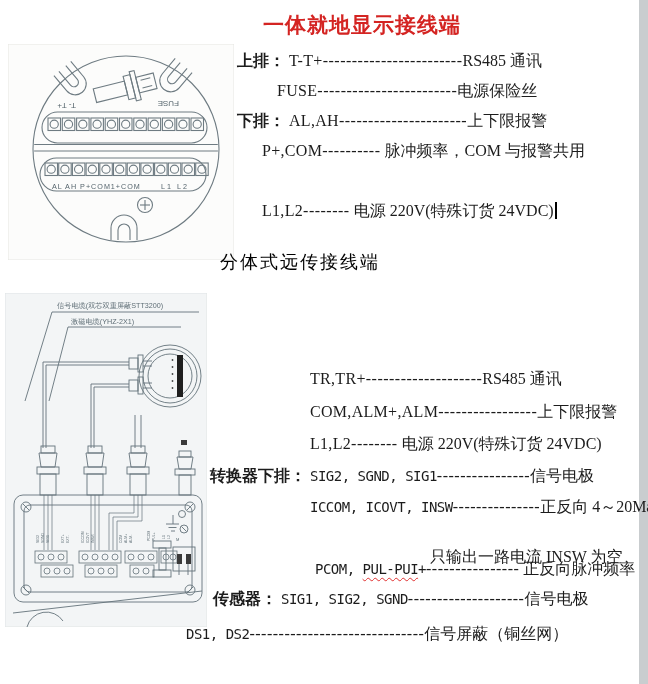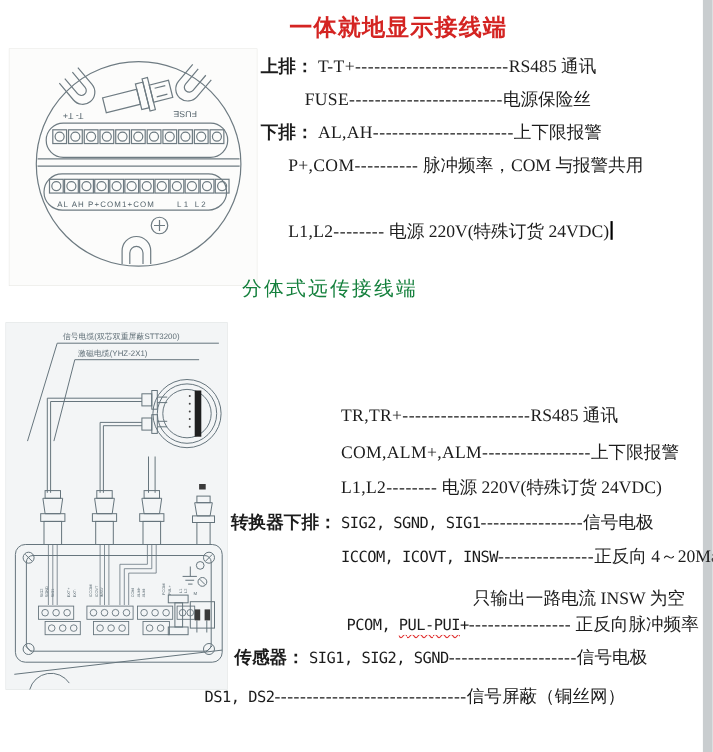--- a/index.html
+++ b/index.html
@@ -1,21 +1,21 @@
 <!DOCTYPE html>
 <html><head>
 <meta charset="utf-8">
 <style>
   html,body{margin:0;padding:0;}
   body{width:648px;height:684px;background:#ffffff;overflow:hidden;
        font-family:"Liberation Serif","DejaVu Serif",serif;color:#1c1c1c;}
   .page{position:relative;width:648px;height:546px;background:#fff;}
   .right-strip{position:absolute;right:0;top:0;width:9px;height:684px;background:#c9cdcf;}
   .title1{position:absolute;left:263px;top:11px;font-size:21px;font-weight:bold;letter-spacing:1px;}
-  .title2{position:absolute;left:220px;top:250px;font-size:18px;letter-spacing:2px;color:#15803d;}
+  .title2{position:absolute;left:220px;top:250px;font-size:18px;letter-spacing:2px;color:#000000;}
   .row{position:absolute;font-size:16px;white-space:pre;line-height:21px;}
   .lb{font-weight:bold;margin-right:4px;margin-top:24px;}
   .term{letter-spacing:.3px;margin-top:28px;}
   .mono{font-family:"DejaVu Sans Mono",monospace;font-size:14px;letter-spacing:-.5px;}
   .dash{letter-spacing:.5px;}
   .sq{text-decoration:underline wavy #e03131;text-decoration-thickness:1px;text-underline-offset:3px;}
   .cursor{display:inline-block;width:2px;height:17px;background:#000;vertical-align:-3px;margin-left:1px;}
   svg text{font-family:"Liberation Sans","DejaVu Sans",sans-serif;}
   .photo{position:absolute;}
 </style>
@@ -358,18 +358,18 @@
       <text x="160" y="246" transform="rotate(-90 160 246)">L1</text>
       <text x="165" y="246" transform="rotate(-90 165 246)">L2</text>
     </g>
   </svg>
 
   <div class="row" style="left:310px;top:368px"><span class="term">TR,TR+</span><span class="dash">--------------------</span><span>RS485 通讯</span></div>
   <div class="row" style="left:310px;top:401px"><span class="term">COM,ALM+,ALM</span><span class="dash">-----------------</span><span>上下限报警</span></div>
   <div class="row" style="left:310px;top:433px"><span class="term">L1,L2</span><span class="dash">--------</span><span> 电源 220V(特殊订货 24VDC)</span></div>
   <div class="row" style="left:210px;top:465px"><span class="lb">转换器下排：</span><span class="term mono">SIG2, SGND, SIG1</span><span class="dash">----------------</span><span>信号电极</span></div>
   <div class="row" style="left:310px;top:496px"><span class="term mono">ICCOM, ICOVT, INSW</span><span class="dash">---------------</span><span>正反向 4～20Ma</span></div>
-  <div class="row" style="left:430px;top:534px"><span>只输出一路电流 INSW 为空</span></div>
+  <div class="row" style="left:430px;top:546px"><span>只输出一路电流 INSW 为空</span></div>
   <div class="row" style="left:315px;top:558px"><span class="term mono">PCOM, </span><span class="term mono sq">PUL-PUI</span><span class="term mono">+</span><span class="dash">----------------</span><span> 正反向脉冲频率</span></div>
   <div class="row" style="left:213px;top:588px"><span class="lb">传感器：</span><span class="term mono">SIG1, SIG2, SGND</span><span class="dash">--------------------</span><span>信号电极</span></div>
   <div class="row" style="left:186px;top:623px"><span class="term mono">DS1, DS2</span><span class="dash">------------------------------</span><span>信号屏蔽（铜丝网）</span></div>
 
 </div>
 
 </body></html>

